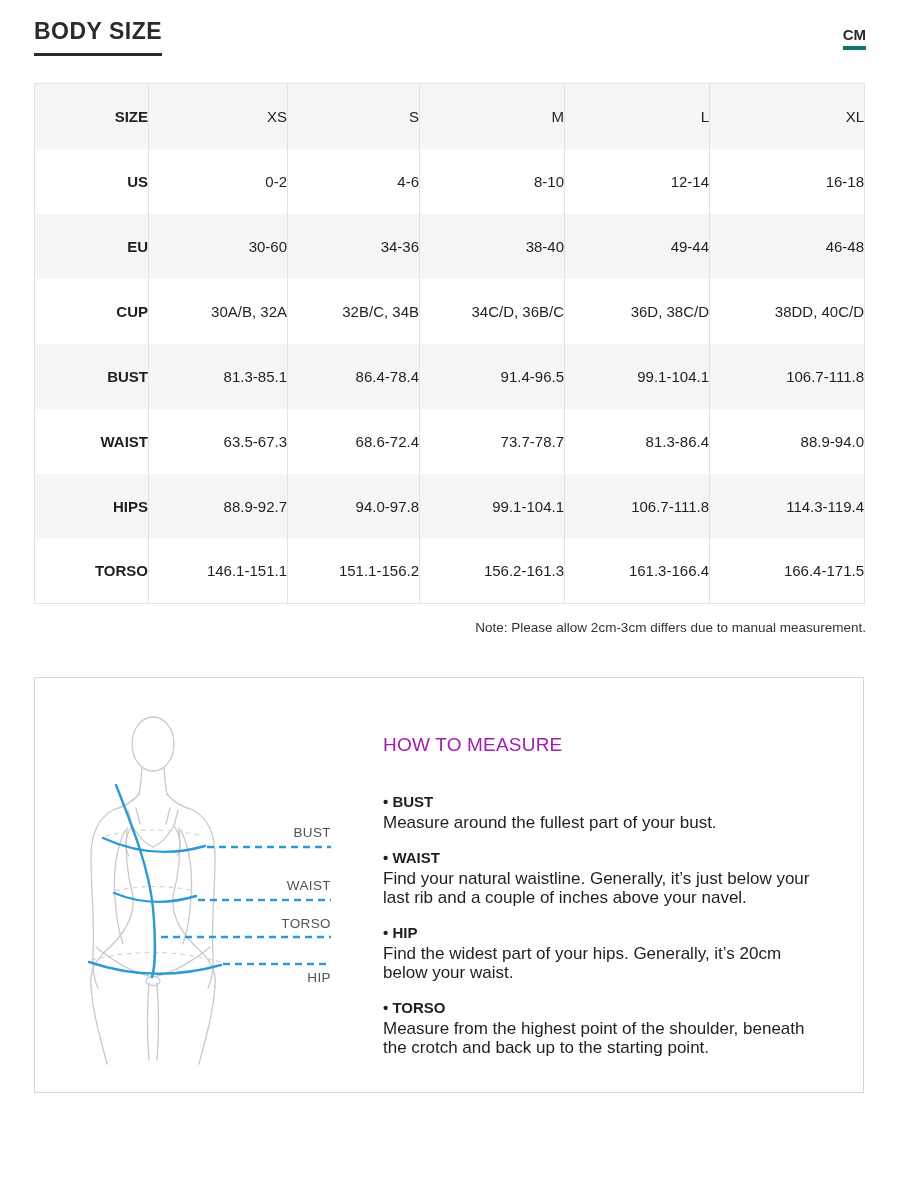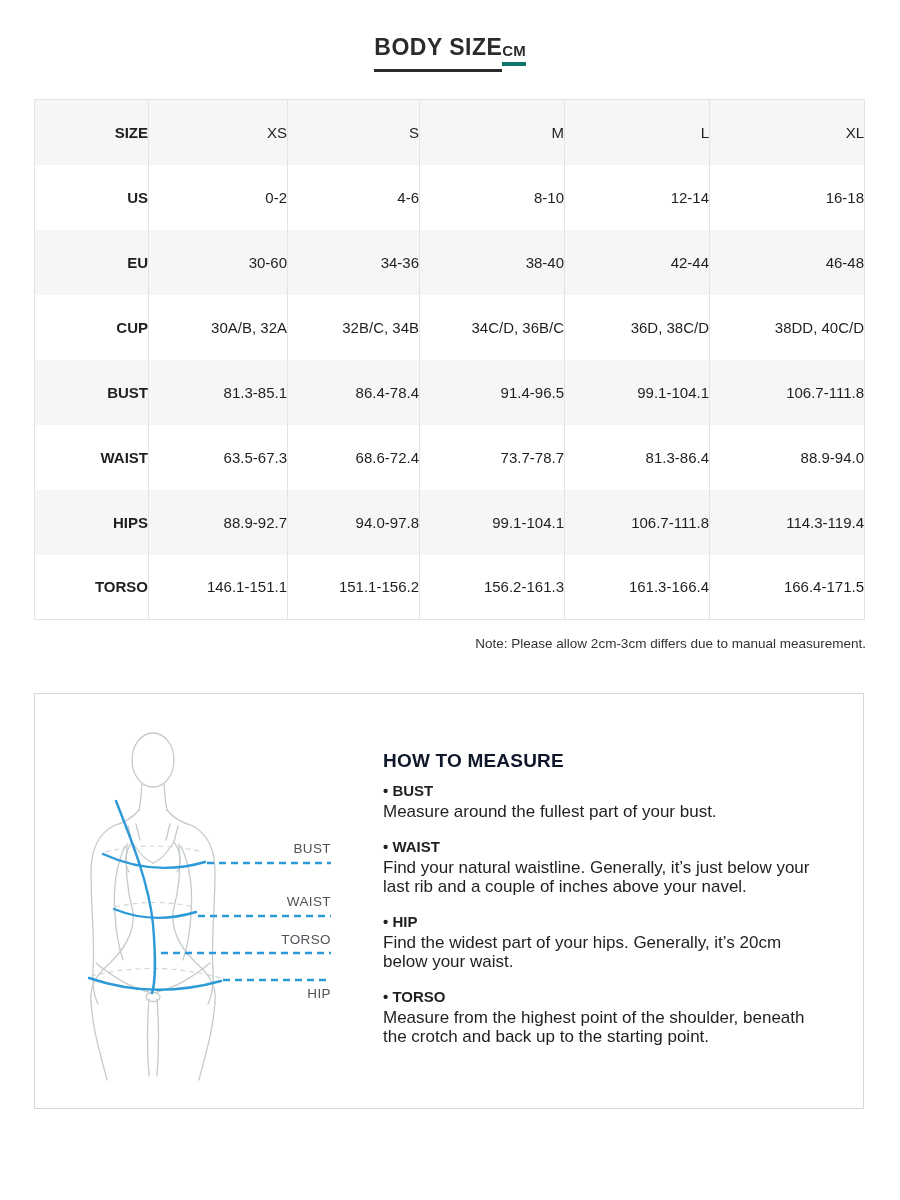--- a/index.html
+++ b/index.html
@@ -6,21 +6,21 @@
   html,body { width:900px; height:1200px; }
   body {
     background:#ffffff;
     font-family:"Liberation Sans","DejaVu Sans",sans-serif;
     color:#222;
     overflow:hidden;
   }
   .page { padding:18px 34px 0 34px; width:900px; }
 
   
-  .hdr { display:flex; justify-content:center; align-items:flex-end; margin-top:16px; }
+  .hdr { display:flex; justify-content:space-between; align-items:flex-end; }
   .title {
     font-size:23px; font-weight:bold; letter-spacing:.5px; color:#2b2b2b;
     display:inline-block; padding-bottom:8px; border-bottom:3px solid #2b2b2b;
   }
   .unit {
     font-size:15px; font-weight:bold; color:#2b2b2b;
     padding-bottom:3px; border-bottom:4px solid #0f766e;
     margin-bottom:6px; cursor:pointer;
   }
 
@@ -37,21 +37,21 @@
 
   .note { margin-top:16px; font-size:13.5px; color:#333;text-align:right; }
 
   
   .measure-box {
     margin-top:42px; width:830px; height:416px;
     border:1px solid #d8d8d8; display:flex;
   }
   .figure-wrap { width:348px; height:414px; flex:none; }
   .howto { flex:1; padding:56px 44px 0 0; }
-  .howto h2 { font-size:19px; font-weight:bold; color:#0f172a; margin-bottom:10px; letter-spacing:.2px; }
+  .howto h2 { font-size:19px; font-weight:normal; color:#a21caf; margin-bottom:37px; letter-spacing:.2px; }
   .mi { margin-bottom:17px; }
   .mi .lbl { font-size:15px; font-weight:bold; color:#1f1f1f; margin-bottom:3px; }
   .mi .lbl::before { content:"\2022\00a0 "; font-weight:bold; }
   .mi p { font-size:17px; line-height:19px; color:#1f1f1f; }
 
   svg text { font-family:"Liberation Sans","DejaVu Sans",sans-serif; font-size:13.5px; fill:#4f5458; letter-spacing:.4px; }
 </style>
 </head>
 <body>
 
@@ -89,21 +89,21 @@
           <td>8-10</td>
           <td>12-14</td>
           <td>16-18</td>
         </tr>
 
         <tr>
           <th>EU</th>
           <td>30-60</td>
           <td>34-36</td>
           <td>38-40</td>
-          <td>42-44</td>
+          <td>49-44</td>
           <td>46-48</td>
         </tr>
 
         <tr>
           <th>CUP</th>
           <td>30A/B, 32A</td>
           <td>32B/C, 34B</td>
           <td>34C/D, 36B/C</td>
           <td>36D, 38C/D</td>
           <td>38DD, 40C/D</td>

